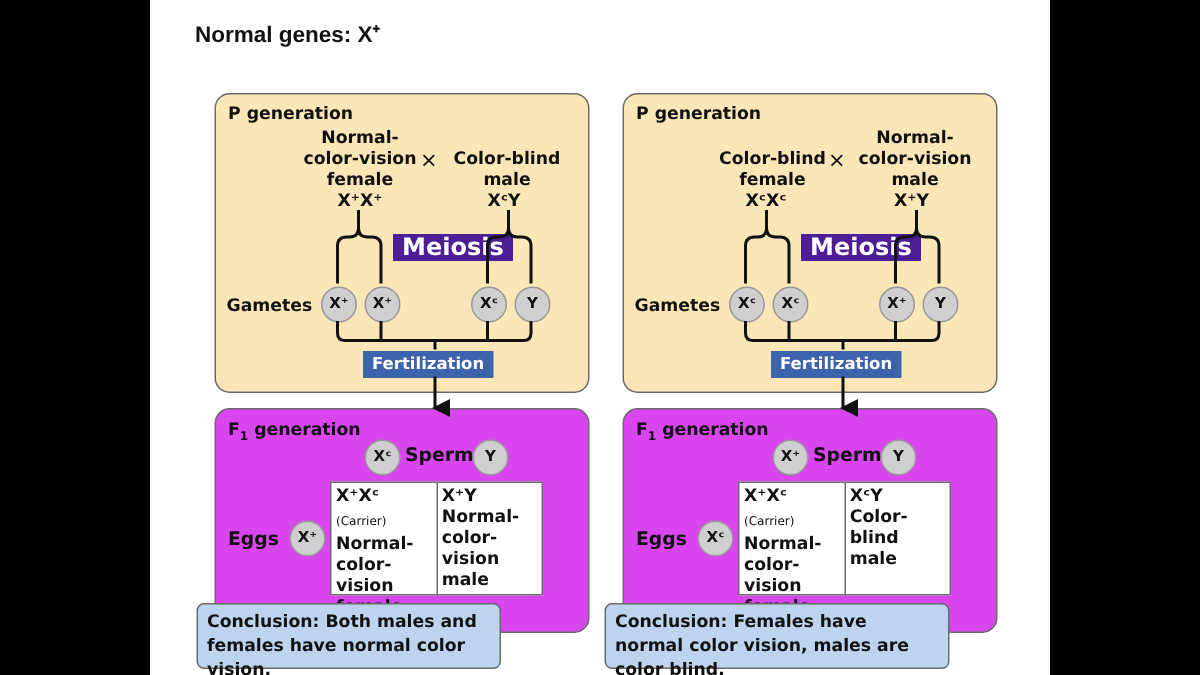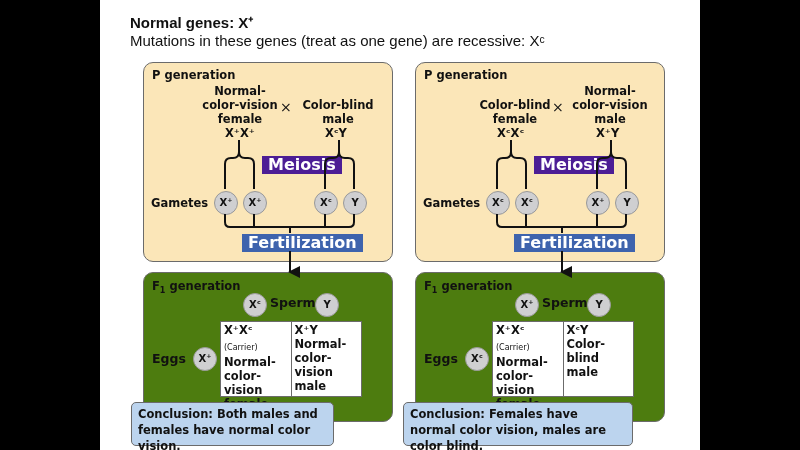--- a/index.html
+++ b/index.html
@@ -2,40 +2,39 @@
 <html><head>
 <meta charset="utf-8">
 <style>
   html, body { margin: 0; padding: 0; }
   body { width: 800px; height: 450px; background: #000; position: relative; overflow: hidden;
          font-family: "DejaVu Sans", sans-serif; }
   .slide { position: absolute; left: 100px; top: 0; width: 600px; height: 450px; background: #fff; }
   .heading { position: absolute; left: 30px; font-family: "Liberation Sans", sans-serif; font-size: 15px; color: #111; }
   .panel { position: absolute; }
   .pbox { position: absolute; background: #fbe6b8; border: 1.5px solid #6b6b6b; border-radius: 10px; }
-  .fbox { position: absolute; background: #4d7c0f; border: 1.5px solid #6b6b6b; border-radius: 10px; }
+  .fbox { position: absolute; background: #d946ef; border: 1.5px solid #6b6b6b; border-radius: 10px; }
   .cbox { position: absolute; background: #bcd4ee; border: 1.5px solid #6b6b6b; border-radius: 5px;
           font-weight: bold; font-size: 11.5px; color: #111; padding: 3px 6px; line-height: 16px; box-sizing: border-box; }
   .t { position: absolute; font-weight: bold; font-size: 11.5px; color: #111; text-align: center; line-height: 14px; white-space: nowrap; }
   .circle { position: absolute; width: 22px; height: 22px; border-radius: 50%; background: #cfcfd1; border: 1px solid #999;
             font-weight: bold; font-size: 10px; text-align: center; line-height: 22px; color: #111; }
   .meiosis { position: absolute; background: #4c1d95; color: #fff; font-weight: bold; font-size: 16px; padding: 1px 6px; line-height: 16px; }
-  .fert { position: absolute; background: #3e63ad; color: #fff; font-weight: bold; font-size: 16px; padding: 1px 6px; line-height: 16px; }
+  .fert { position: absolute; background: #3e63ad; color: #fff; font-weight: bold; font-size: 11px; padding: 1px 6px; line-height: 16px; }
   .grid { position: absolute; background: #fff; border: 1.5px solid #6b6b6b; display: flex; }
   .cell { flex: 1; padding: 1px 3px; font-size: 11.5px; font-weight: bold; line-height: 14px; color: #111; }
   .cell + .cell { border-left: 1.5px solid #6b6b6b; }
   .carrier { font-weight: normal; font-size: 8px; }
   svg.lines { position: absolute; left: 0; top: 0; overflow: visible; }
 </style>
 </head>
 <body>
 
 <div class="slide">
   <div class="heading" style="top:12px;font-weight:bold;">Normal genes: X⁺</div>
-  <div class="heading" style="top:32px;">Mutations in these genes (treat as one gene) are recessive: Xᶜ</div>
 </div>
 
 <div id="panels">
   <div class="panel" style="left: 143px; top: 62px;">
     <div class="pbox" style="left:0;top:0;width:248px;height:198px;">
       <div class="t" style="left:8px;top:5px;">P generation</div>
     </div>
     <div class="t female-label" style="left: 52px; top: 22px; width: 90px;">Normal-<br>color-vision<br>female</div>
     <div class="t" style="left:137px;top:38px;font-size:14px;font-weight:normal;">×</div>
     <div class="t male-label" style="left: 150px; top: 36px; width: 90px;">Color-blind<br>male</div>

